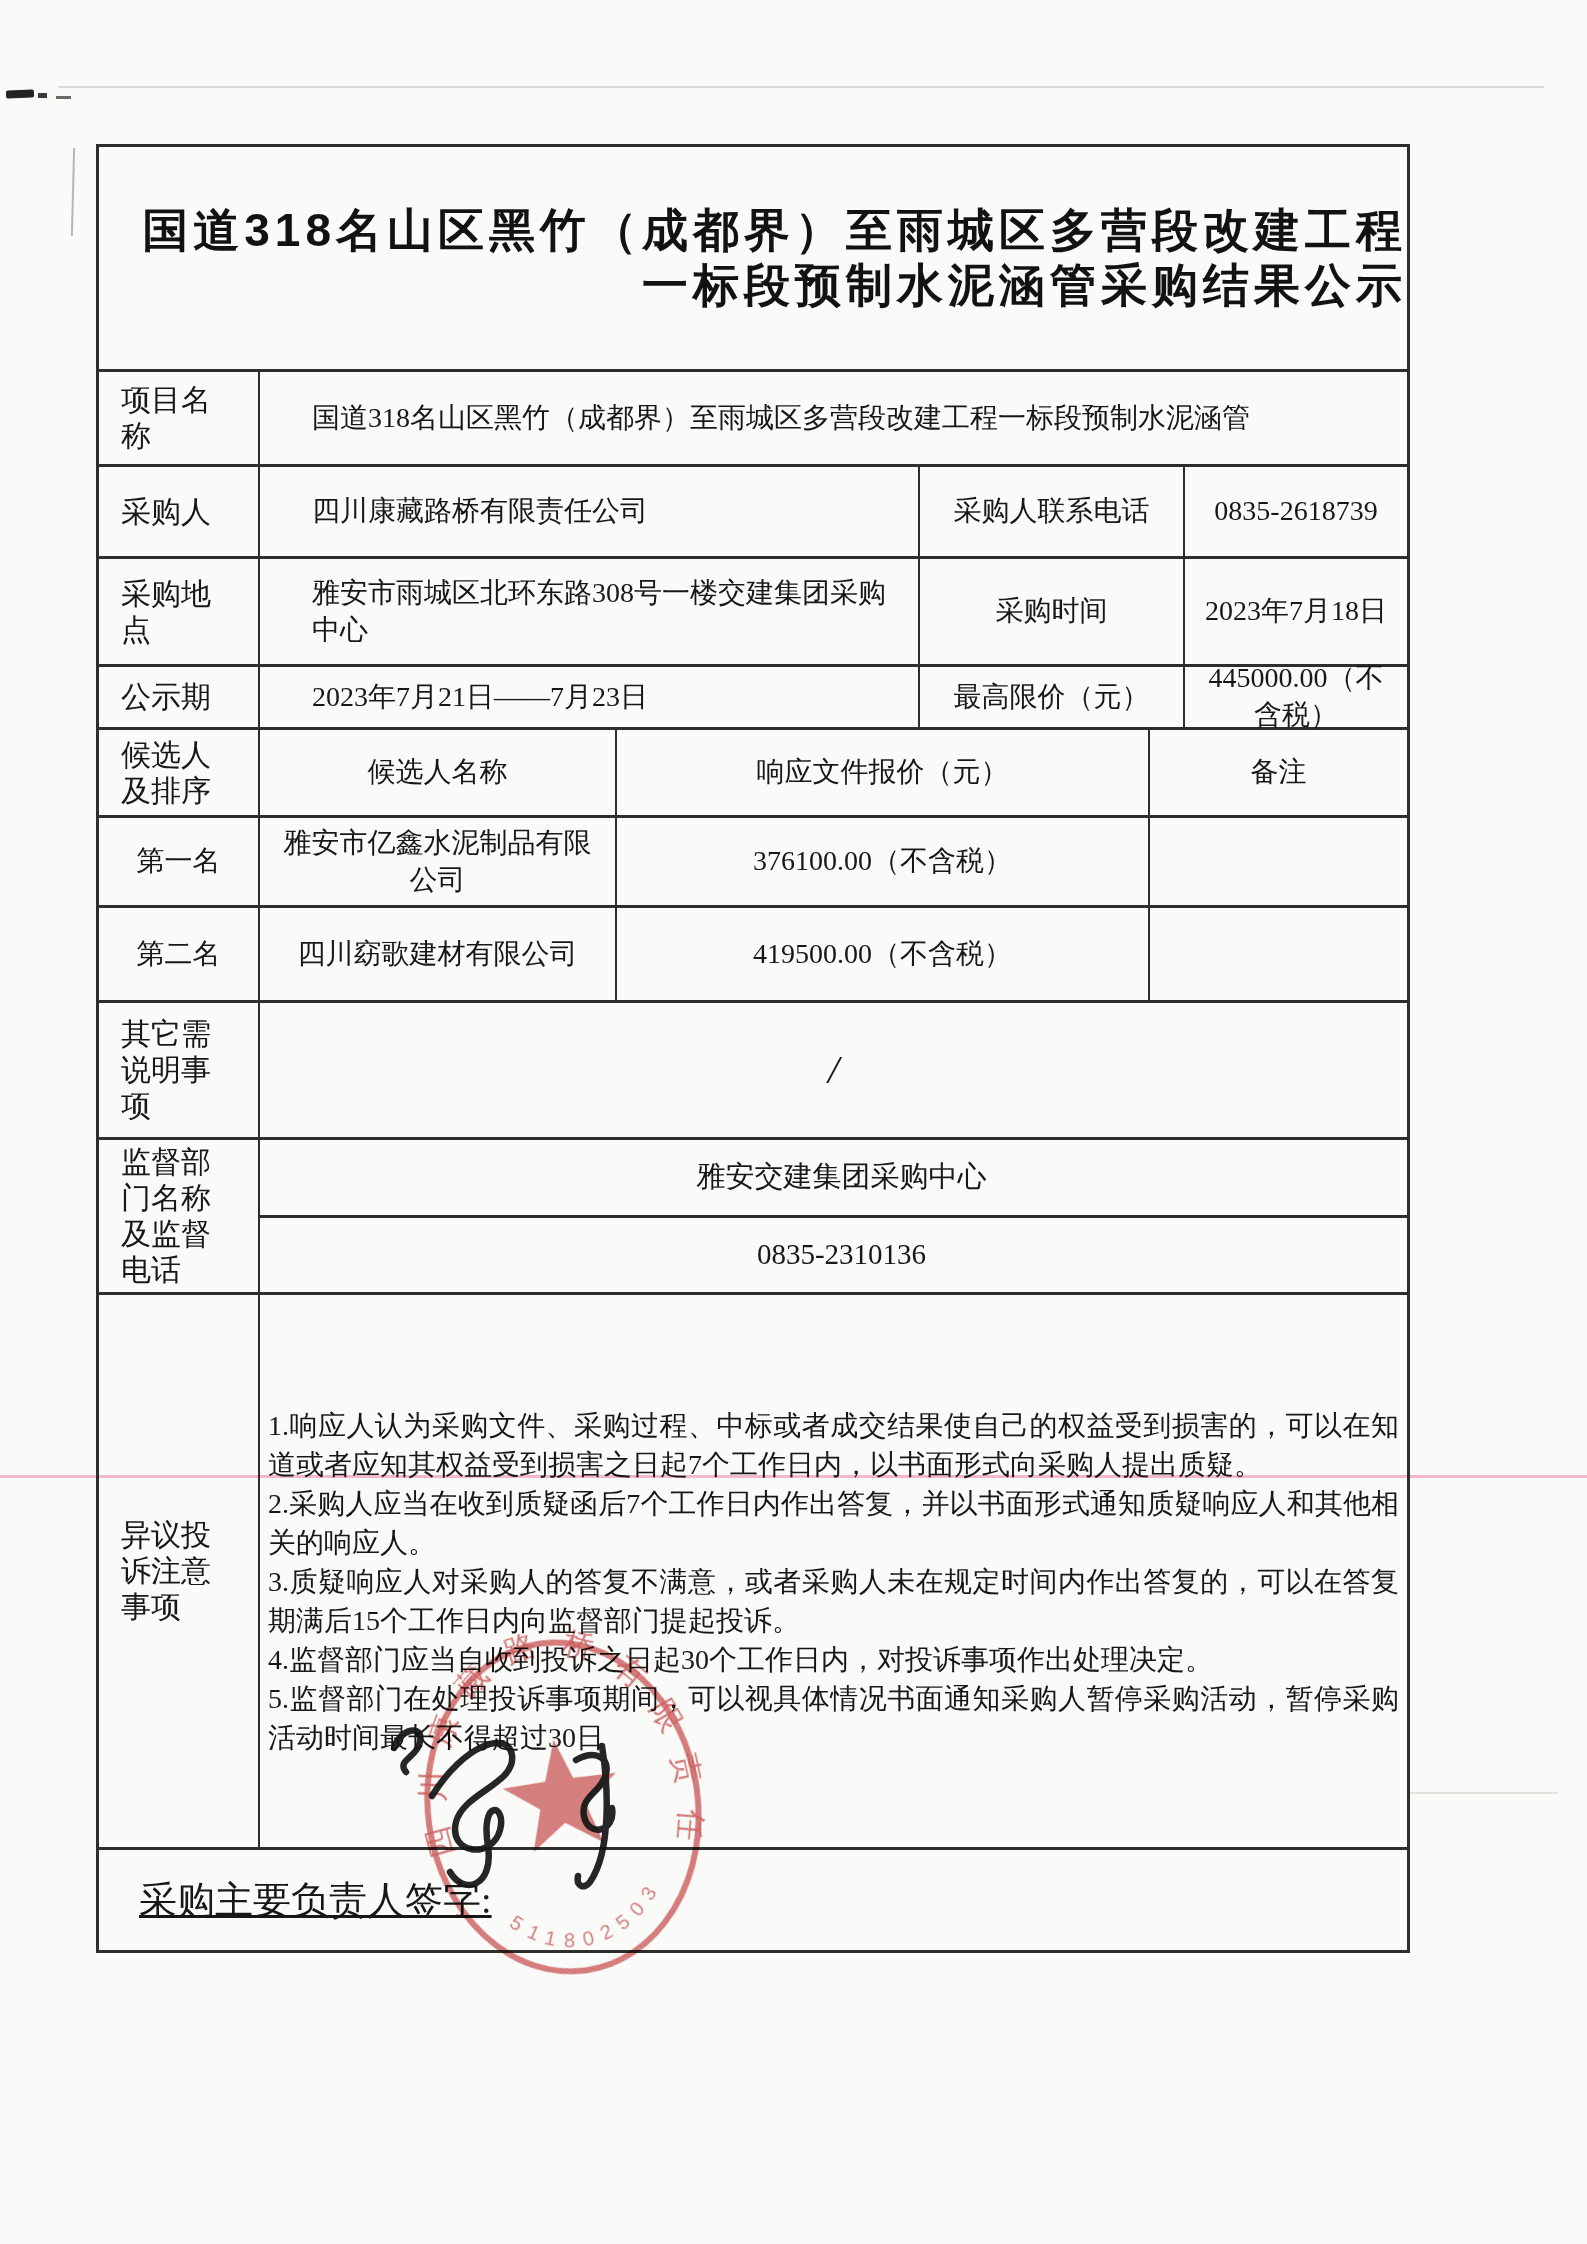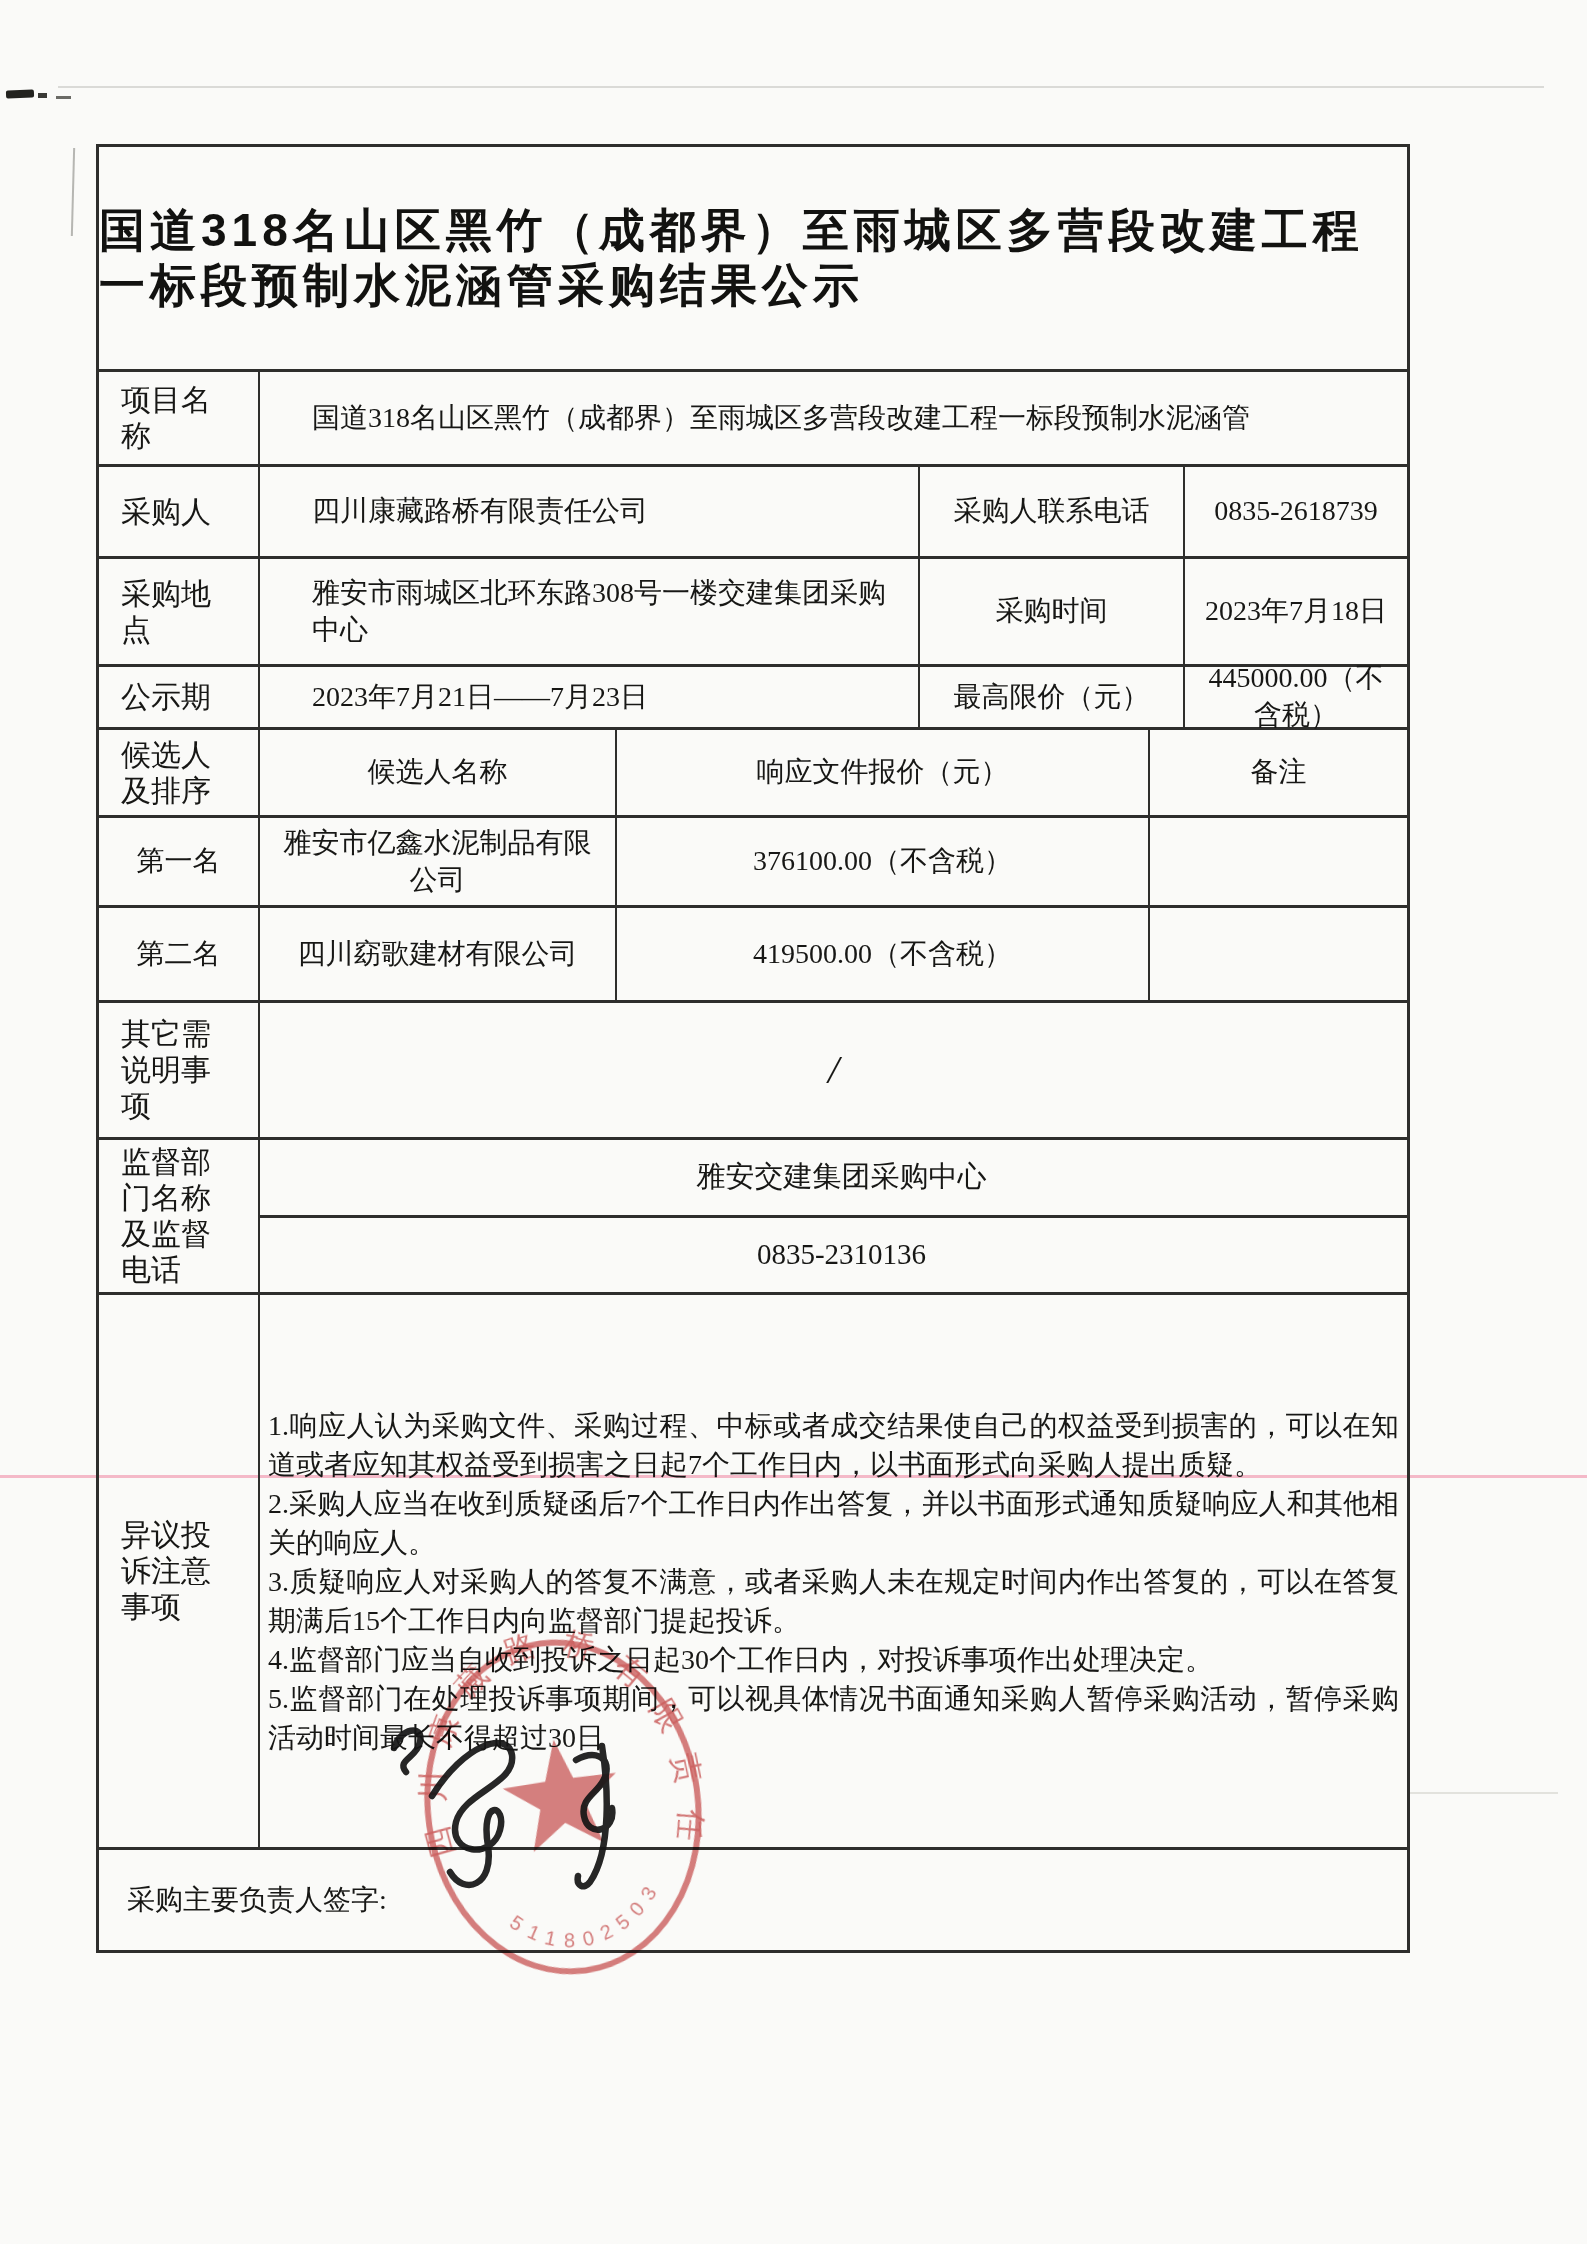--- a/index.html
+++ b/index.html
@@ -46,21 +46,21 @@
   .label-cell{
     width:161px;flex:0 0 161px;
     font-size:30px;line-height:36px;
     padding:20px 22px;
   }
   .flex1{flex:1;}
   .center{justify-content:center;text-align:center;}
   .left{justify-content:flex-start;text-align:left;margin-left:40px;}
 
   
-  .title-row{height:225px;display:flex;flex-direction:column;justify-content:center;align-items:flex-start;}
+  .title-row{height:225px;display:flex;flex-direction:column;justify-content:center;align-items:flex-end;}
   .r-project{height:95px;}
   .r-buyer{height:92px;}
   .r-location{height:108px;}
   .r-period{height:63px;}
   .r-cand-header{height:88px;}
   .r-cand1{height:90px;}
   .r-cand2{height:95px;}
   .r-other{height:137px;}
   .r-supervision{height:155px;}
   .r-complaints{height:555px;}
@@ -86,21 +86,21 @@
   .sup-sub:first-child{border-bottom:3px solid var(--line);}
 
   .complaints-content{
     flex:1;display:flex;flex-direction:column;justify-content:center;
     padding:30px 8px 10px 8px;font-size:28px;line-height:39px;
   }
   .complaints-content p{margin:0;text-align:justify;}
 
   .signature-cell{
     width:100%;border-right:none;justify-content:flex-start;
-    font-size:28px;padding-left:28px;
+    font-size:38px;padding-left:40px;text-decoration:underline;
   }
 
   
   .seal{
     position:absolute;left:398px;top:1622px;width:330px;height:370px;
     transform:rotate(-8deg);
     mix-blend-mode:multiply;
     opacity:.88;
     z-index:5;
     filter:blur(.3px);

